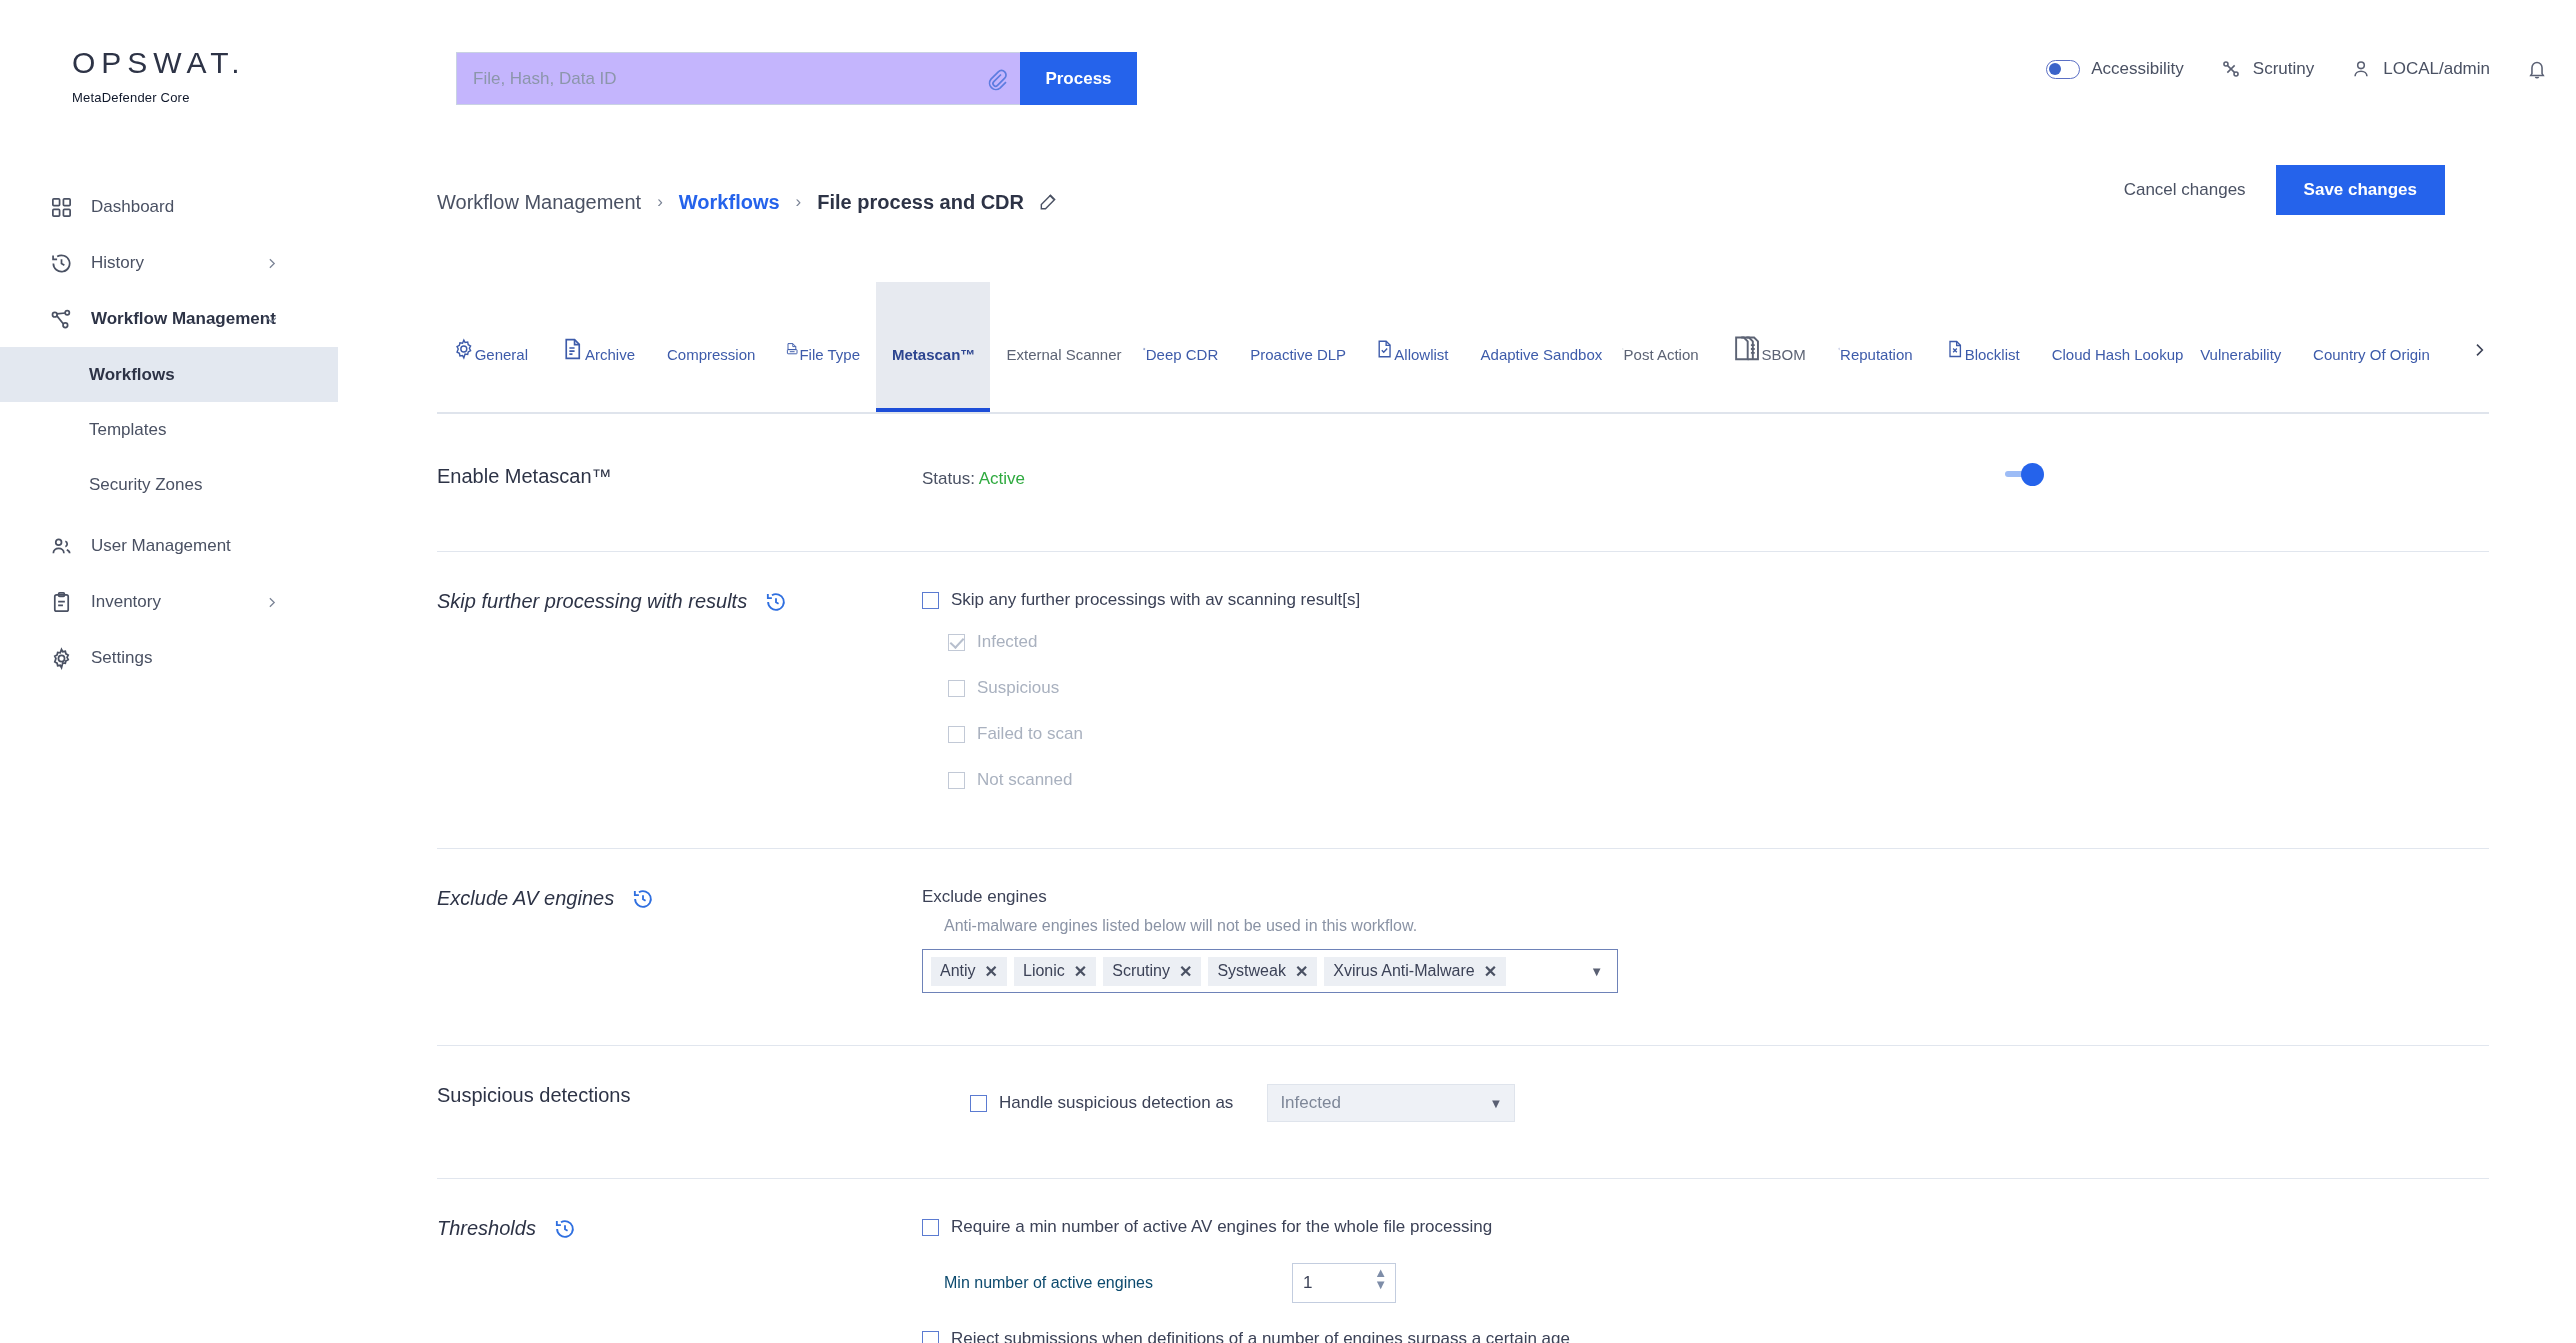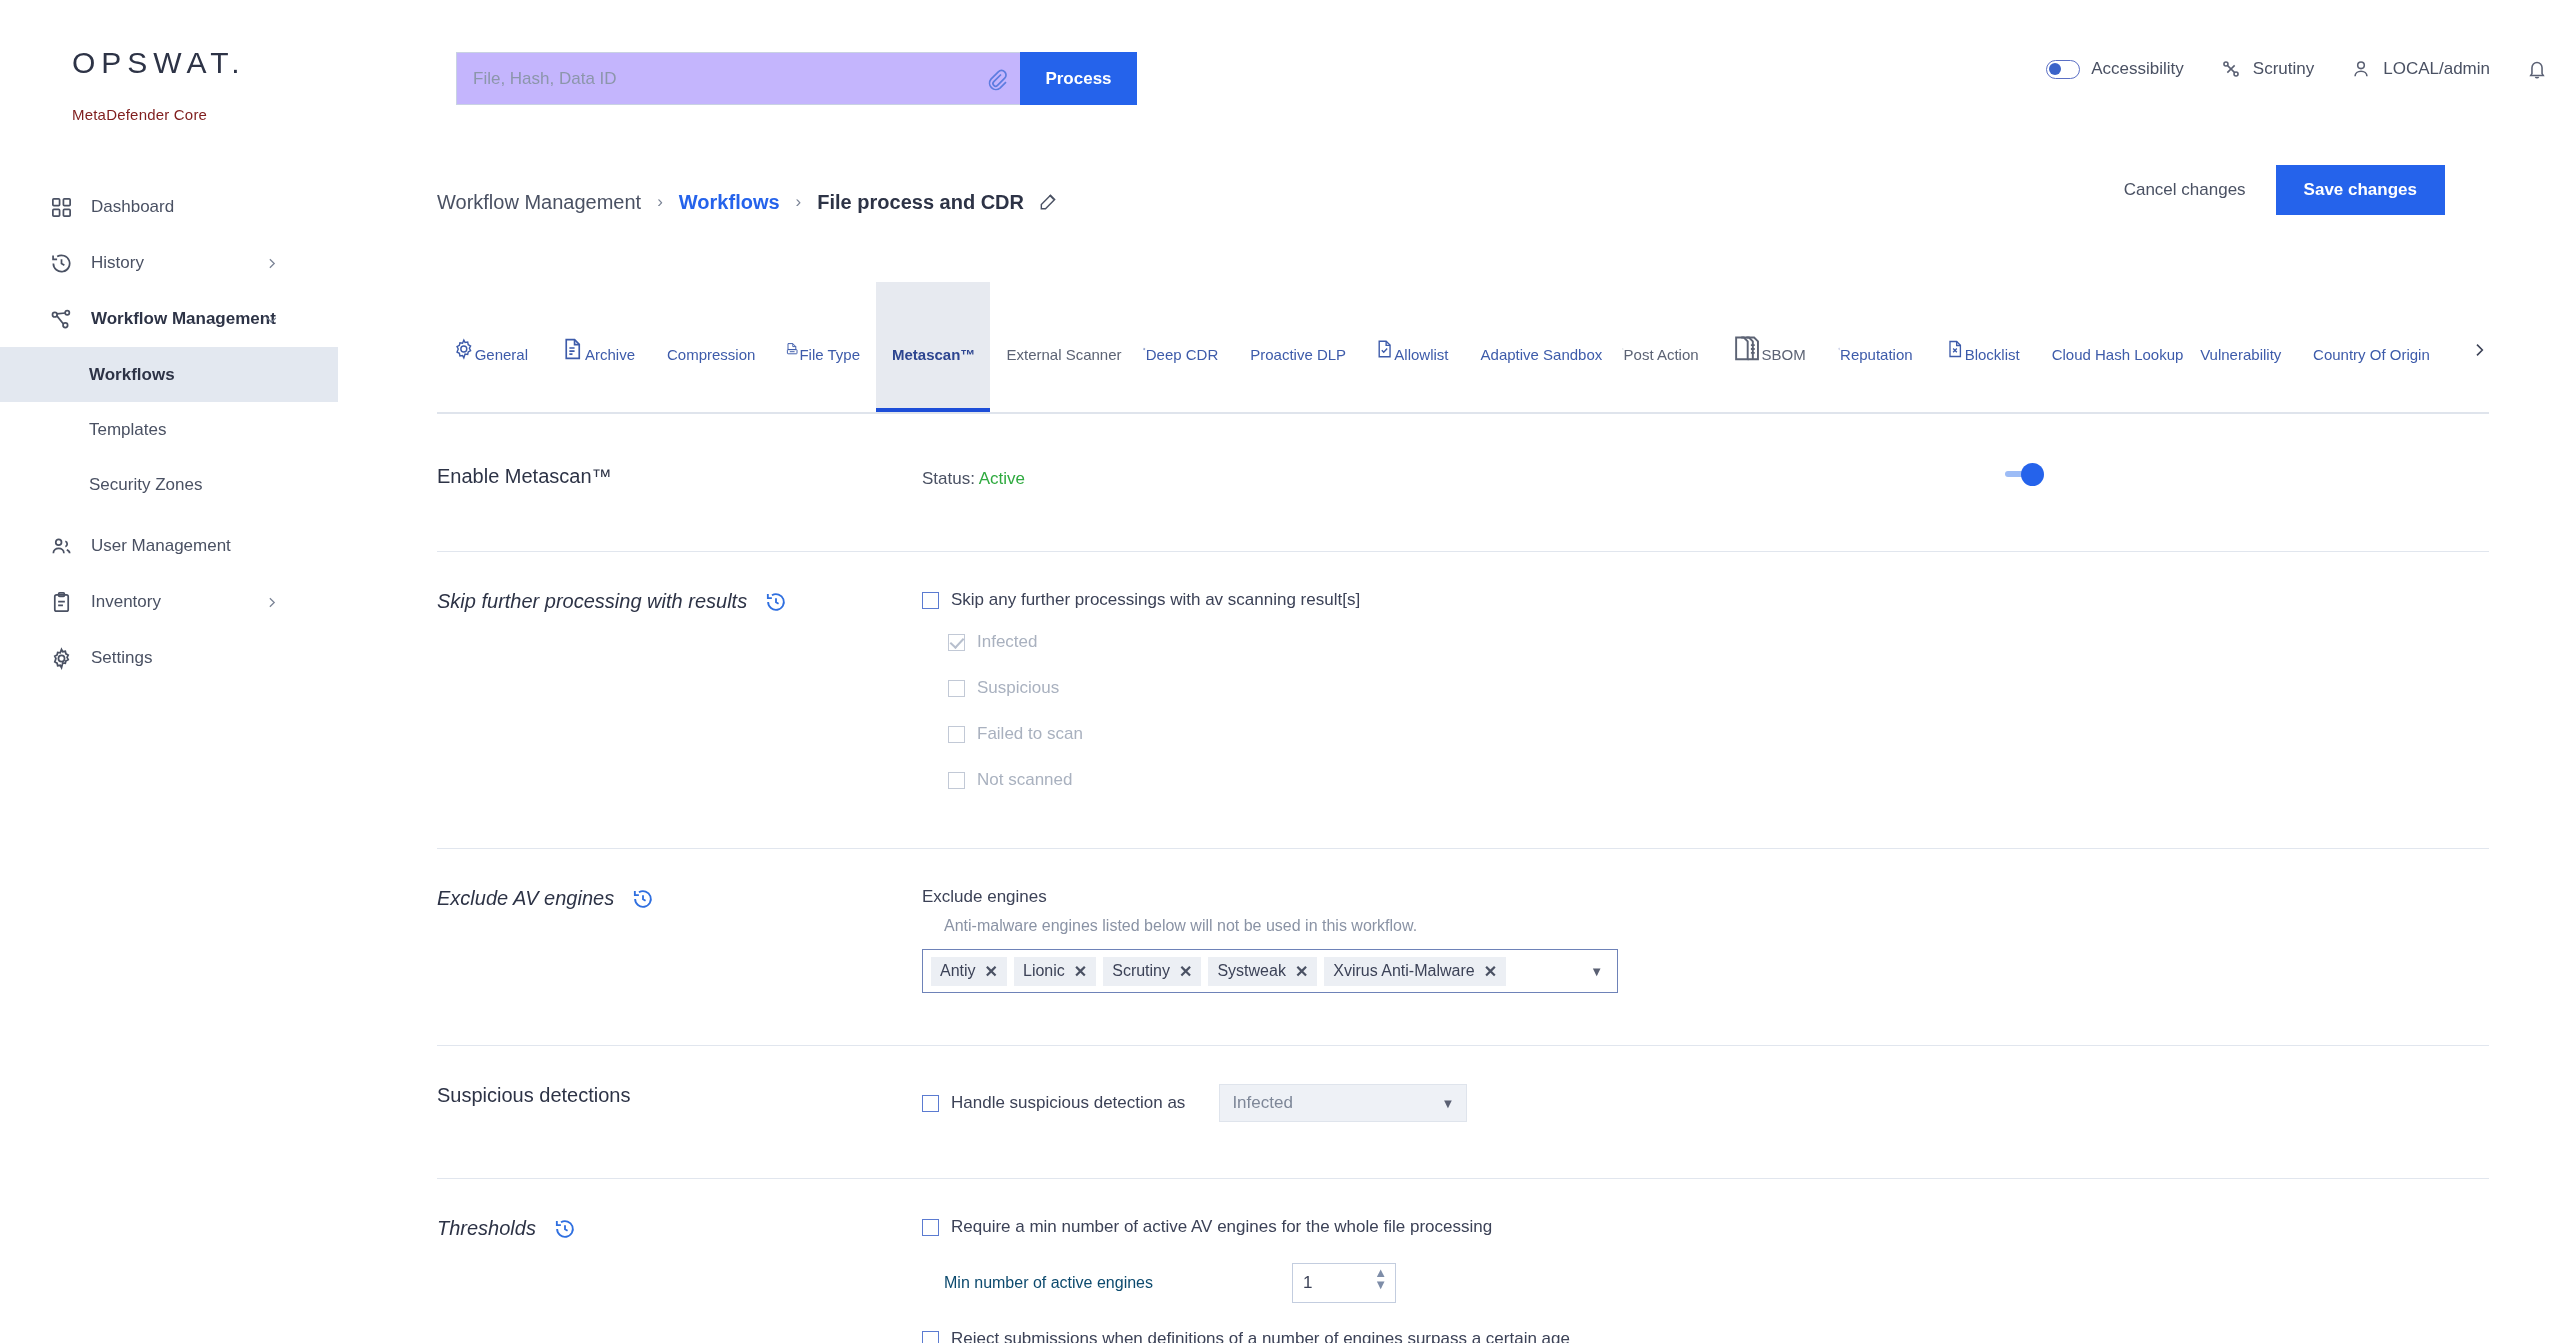--- a/index.html
+++ b/index.html
@@ -15,21 +15,21 @@
   .topbar {
     position: absolute; top: 0; left: 16px; width: 2576px; height: 147px;
     background: #fff;
   }
   .logo-block { position: absolute; left: 56px; top: 48px; }
   .logo-word {
     font-size: 30px; letter-spacing: 6px; color: #2d3346;
     font-weight: 400; line-height: 1;
   }
   .logo-sub {
-    font-size: 15px; color: #7f1d1d; margin-top: 28px; letter-spacing: 0.2px;
+    font-size: 13px; color: #0f172a; margin-top: 12px; letter-spacing: 0.2px;
   }
 
   .search-wrap {
     position: absolute; left: 440px; top: 52px;
     width: 681px; height: 53px; display: flex;
   }
   .search-field {
     flex: 1; border: 1px solid #c9d2e3; border-right: none;
     background: #c4b5fd; display: flex; align-items: center;
     padding: 0 12px 0 16px;
@@ -162,21 +162,21 @@
     display: flex; align-items: center; padding: 6px 8px; gap: 7px; position: relative;
     cursor: text;
   }
   .chip {
     background: #eceff4; color: #3c4257; font-size: 16px;
     padding: 5px 9px; display: flex; align-items: center; gap: 9px; white-space: nowrap;
   }
   .chip .x { font-size: 16px; color: #4a5163; cursor: pointer; font-weight: 700; }
   .chipbox .caret { position: absolute; right: 14px; color: #5a6073; font-size: 13px; }
 
-  .sel-inline { display: flex; align-items: center; gap: 34px; }
+  .sel-inline { display: flex; align-items: center; gap: 34px; margin-left: 48px; }
   .select {
     width: 248px; height: 38px; background: #eef1f6; border: 1px solid #dfe4ec;
     display: flex; align-items: center; padding: 0 12px; font-size: 17px;
     color: #7e8798; position: relative; cursor: pointer;
   }
   .select .caret { position: absolute; right: 12px; font-size: 13px; color: #5a6073; }
 
   .spinner-row { display: flex; align-items: center; margin: 26px 0; }
   .spin-label { font-size: 16px; color: #0c4a6e; width: 348px; margin-left: 22px; }
   .spin {

